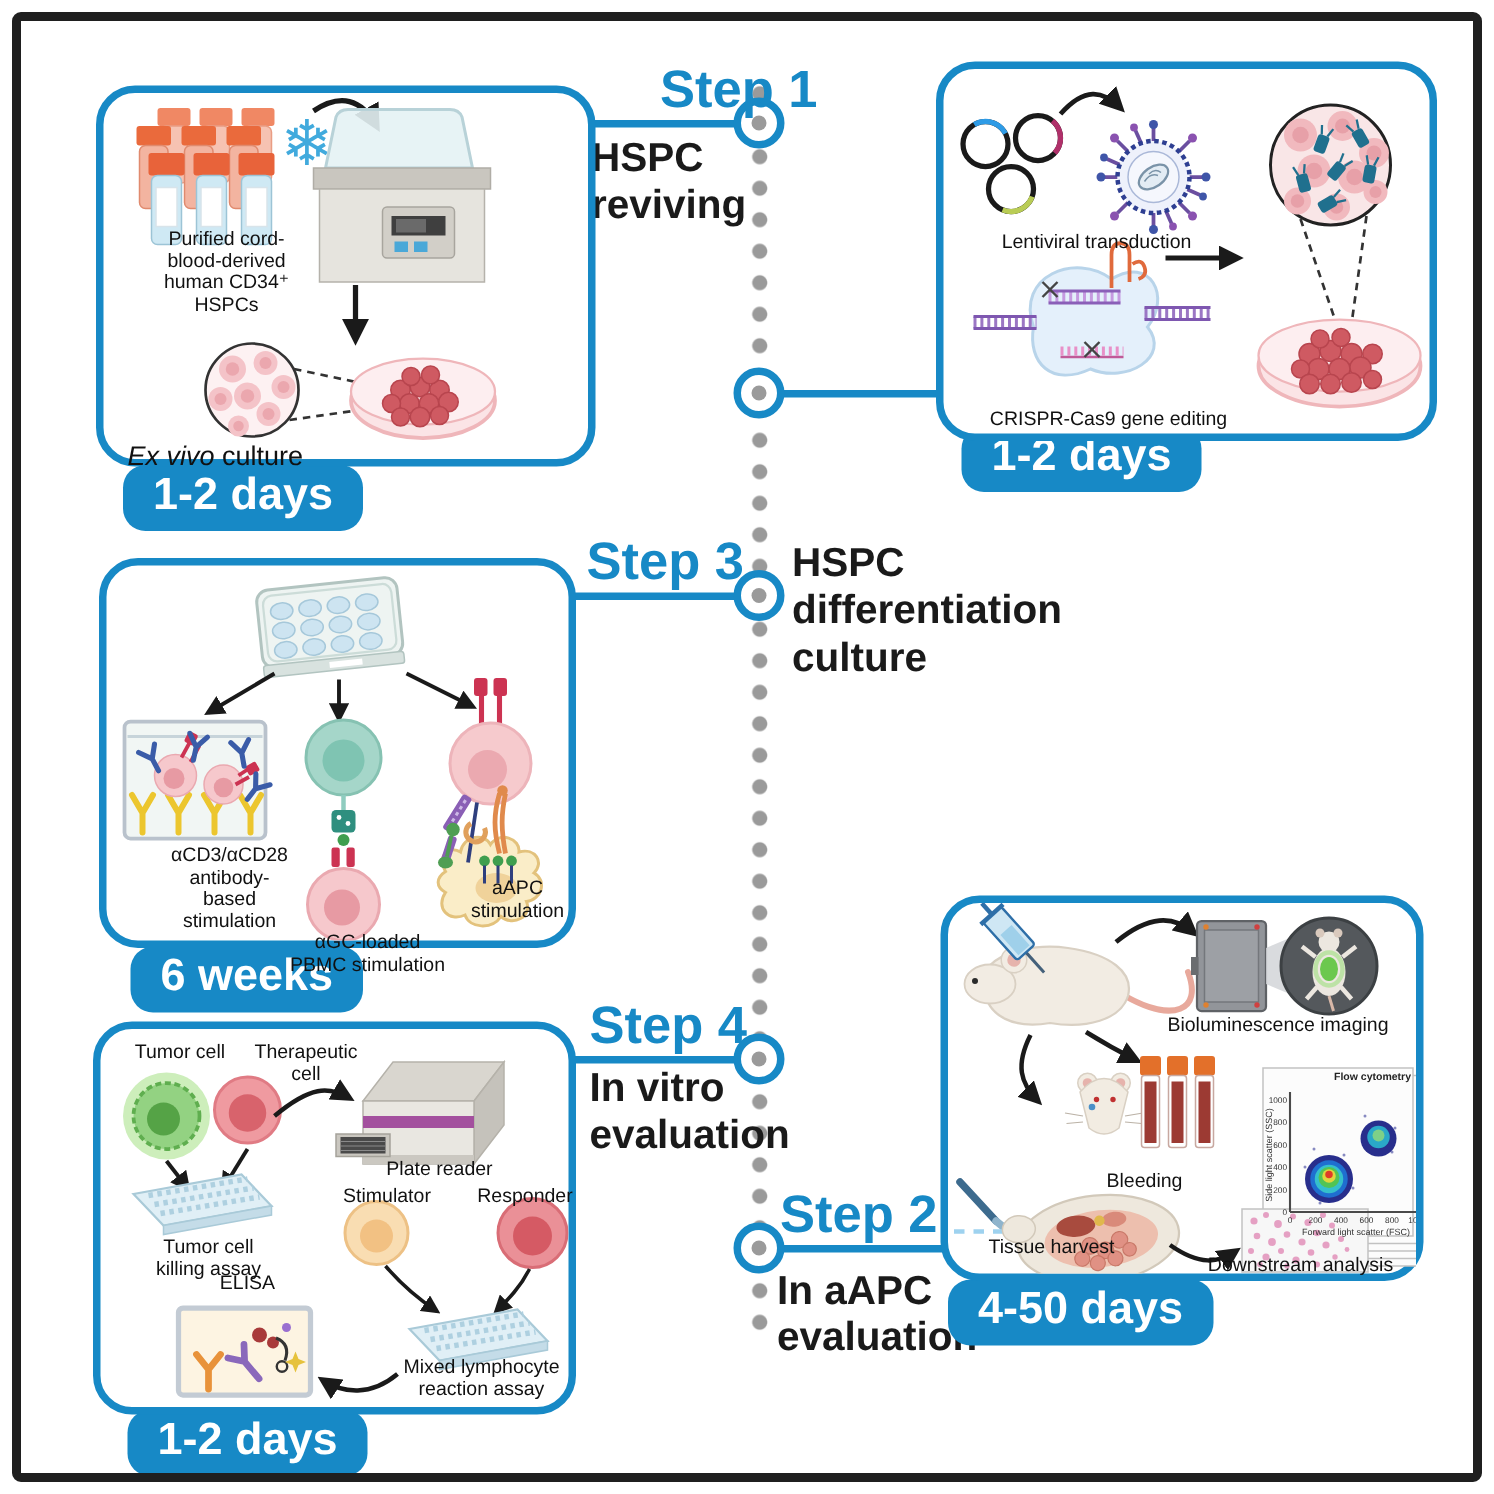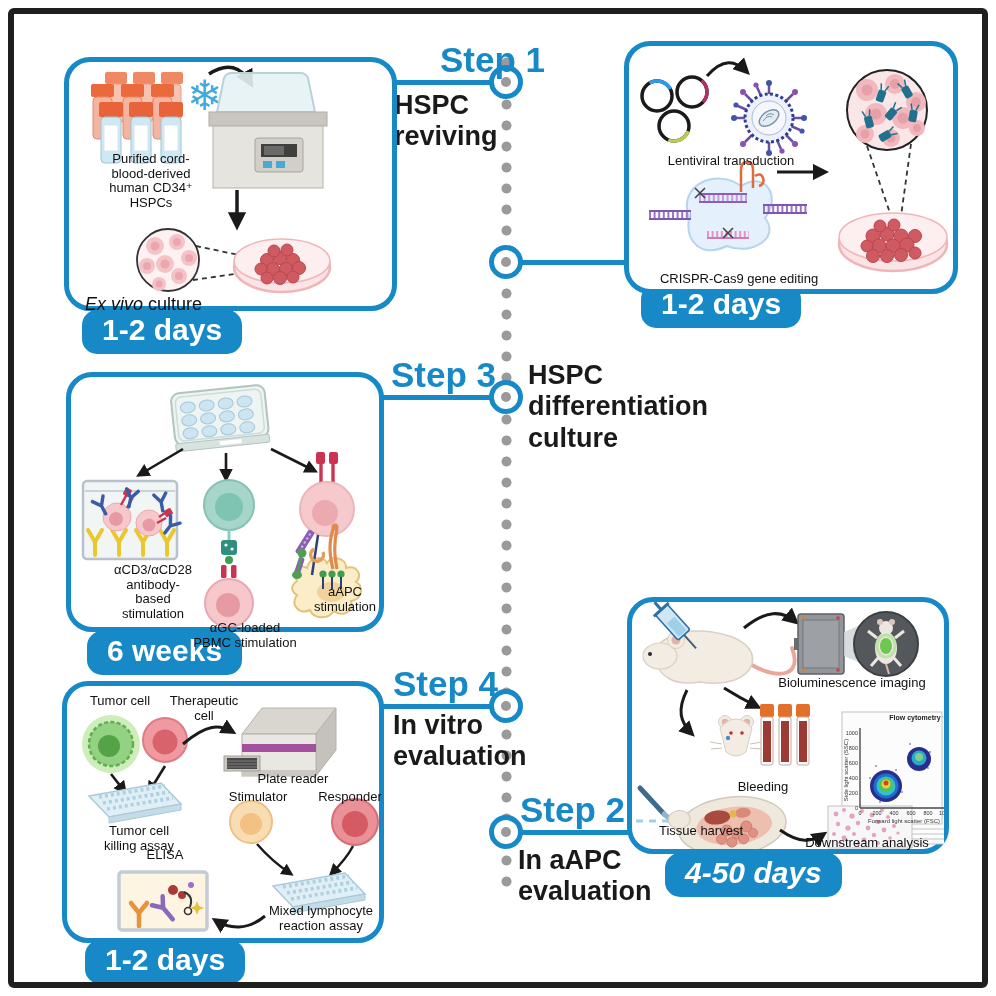--- a/index.html
+++ b/index.html
@@ -63,21 +63,21 @@
   <div class="step-t" style="left:393px;top:664px;">Step 4</div>
   <div class="step-d" style="left:393px;top:710px;"><span class="it">In vitro</span><span>evaluation</span></div>
 
   <div class="step-t" style="left:520px;top:790px;">Step 2</div>
   <div class="step-d" style="left:518px;top:845px;"><span class="it">In aAPC</span><span>evaluation</span></div>
 
   <div class="badge" style="left:82px;top:310px;">1-2 days</div>
   <div class="badge" style="left:641px;top:284px;">1-2 days</div>
   <div class="badge" style="left:87px;top:631px;">6 weeks</div>
   <div class="badge" style="left:85px;top:940px;">1-2 days</div>
-  <div class="badge" style="left:665px;top:853px;font-style:italic;">4-50 days</div>
+  <div class="badge" style="left:632px;top:853px;">4-50 days</div>
 
   <div class="panel" style="left:64px;top:57px;width:333px;height:254px;">
     <svg width="323" height="244" viewBox="0 0 323 244">
 
       <g>
         <g opacity="0.95">
           <rect x="36" y="10" width="22" height="12" rx="2" fill="#f0825c"></rect>
             <rect x="38" y="22" width="18" height="38" rx="4" fill="#f6bfae" stroke="#e8987e"></rect>
           <rect x="64" y="10" width="22" height="12" rx="2" fill="#f0825c"></rect>
             <rect x="66" y="22" width="18" height="38" rx="4" fill="#f6bfae" stroke="#e8987e"></rect>

